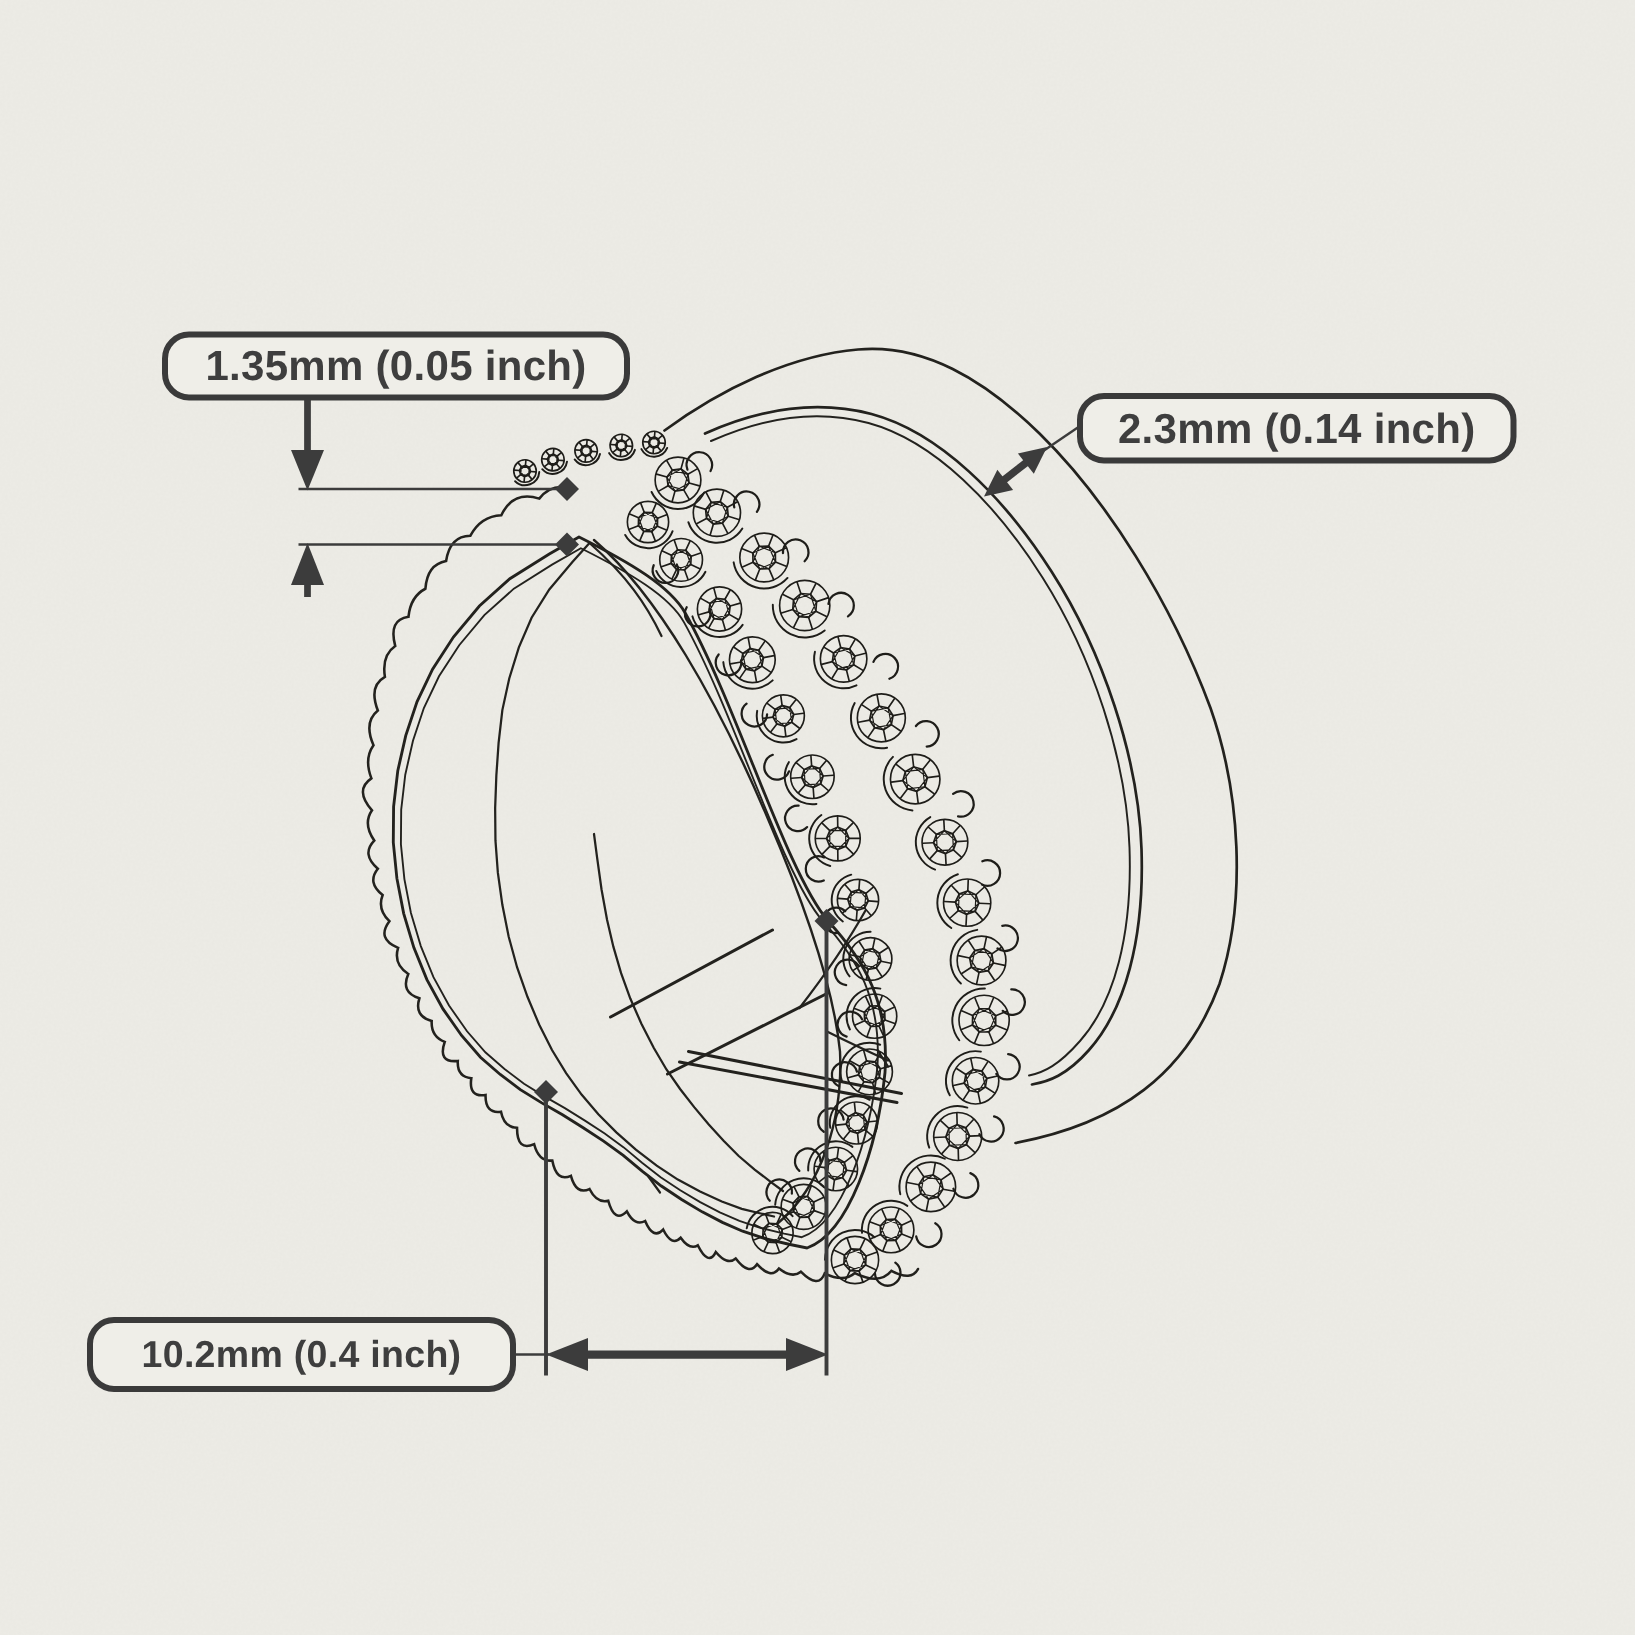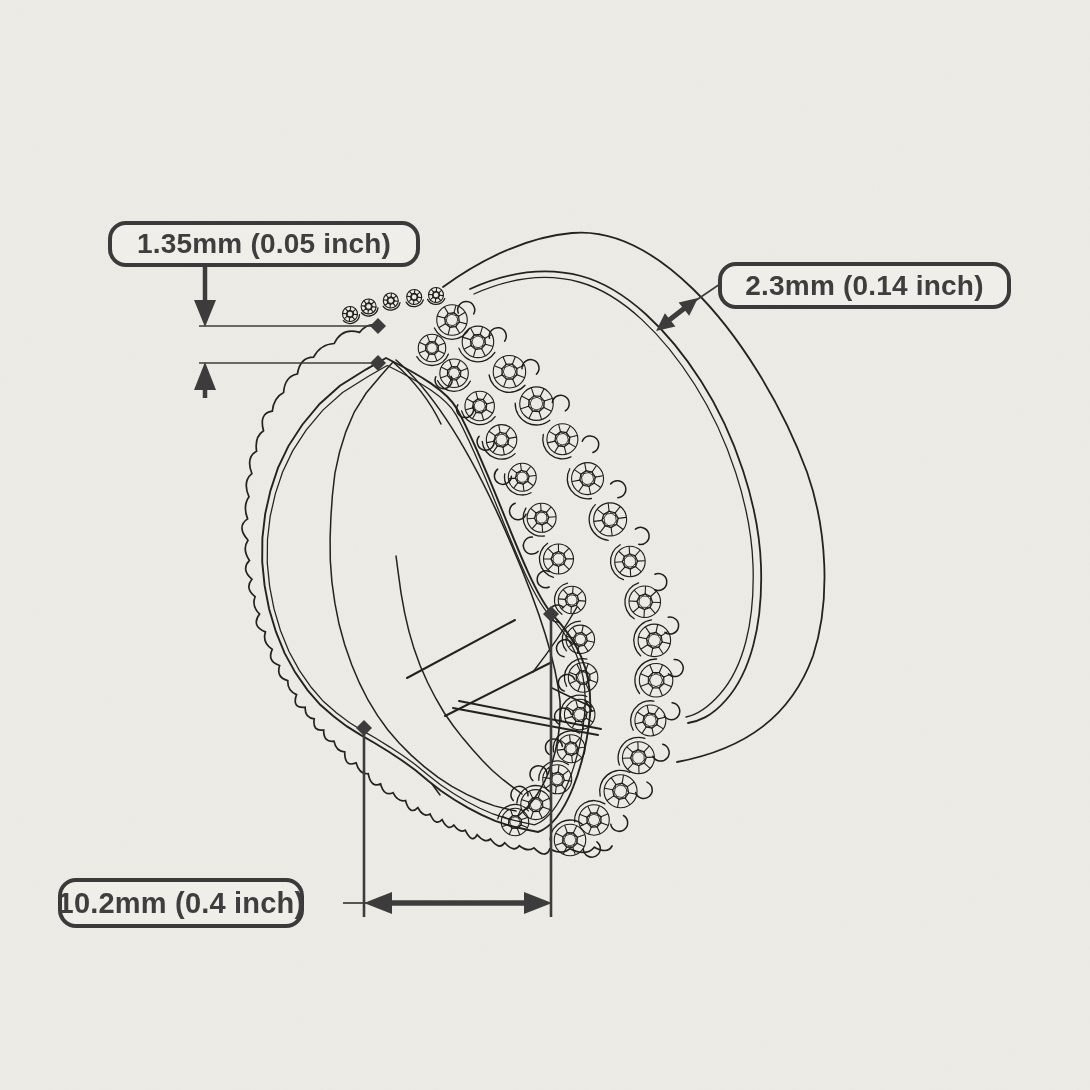--- a/index.html
+++ b/index.html
@@ -7,21 +7,21 @@
   #canvas{position:relative;width:1090px;height:1090px;background:#a16207;overflow:hidden;}
   #ringsvg{position:absolute;left:0;top:0;}
   .dim-label{
     position:absolute;display:flex;align-items:center;justify-content:center;
     border:4px solid #3a3a3a;border-radius:18px;background:#efeee8;
     color:#3e3e3e;font-weight:bold;letter-spacing:0.2px;white-space:nowrap;
     box-sizing:border-box;
   }
   #label-band-height{left:108px;top:221px;width:312px;height:46px;font-size:28px;}
   #label-band-width{left:718px;top:262px;width:293px;height:47px;font-size:28px;}
-  #label-inner-diameter{left:58px;top:878px;width:246px;height:50px;font-size:29px;}
+  #label-inner-diameter{left:58px;top:878px;width:286px;height:50px;font-size:25px;}
 </style>
 </head>
 <body>
 
 <div id="canvas">
 
   <svg id="ringsvg" width="1090" height="1090" viewBox="0 0 1090 1090">
     <defs>
       <filter id="grain" x="0" y="0" width="100%" height="100%">
         <feTurbulence type="fractalNoise" baseFrequency="0.55" numOctaves="2" stitchTiles="stitch" result="n"></feTurbulence>

